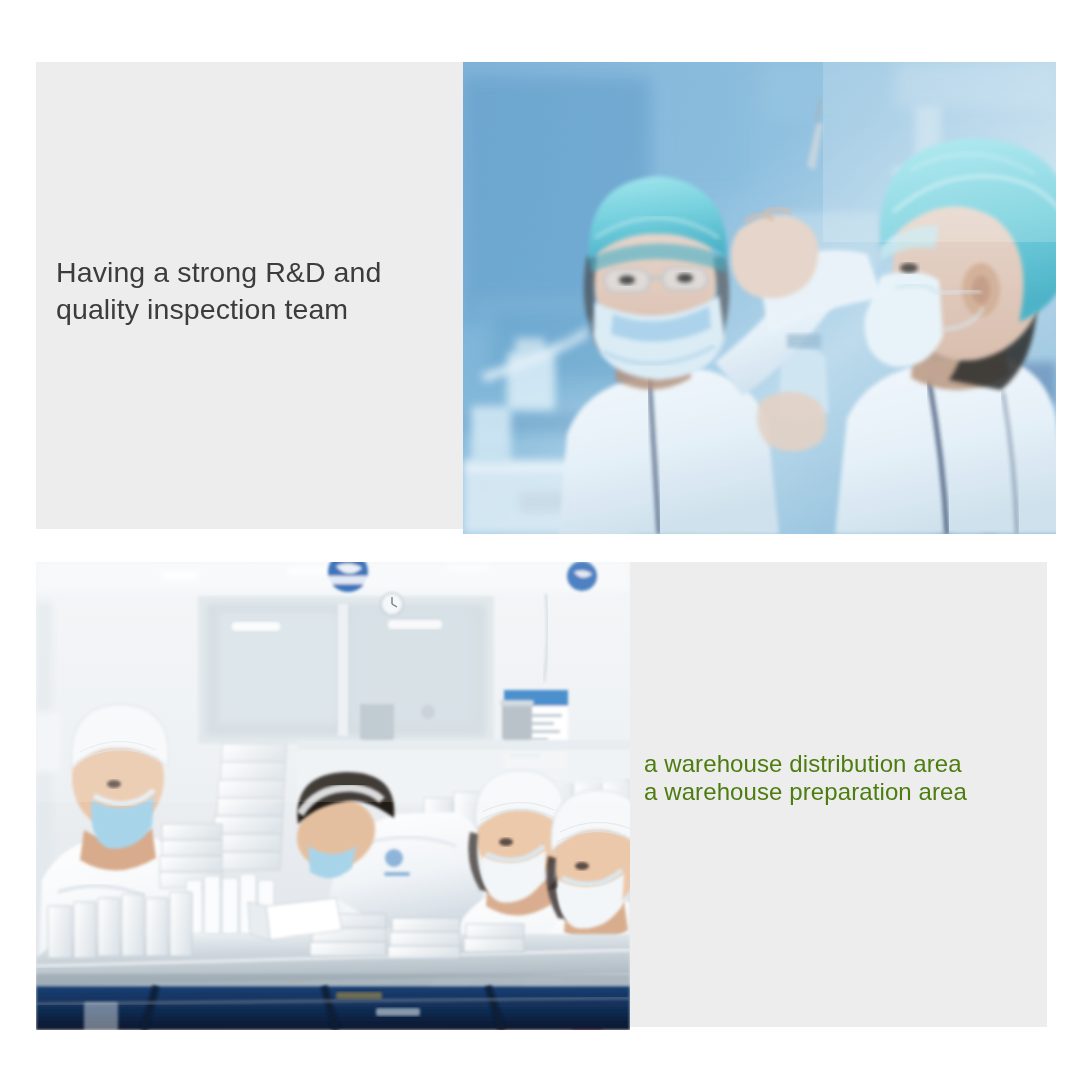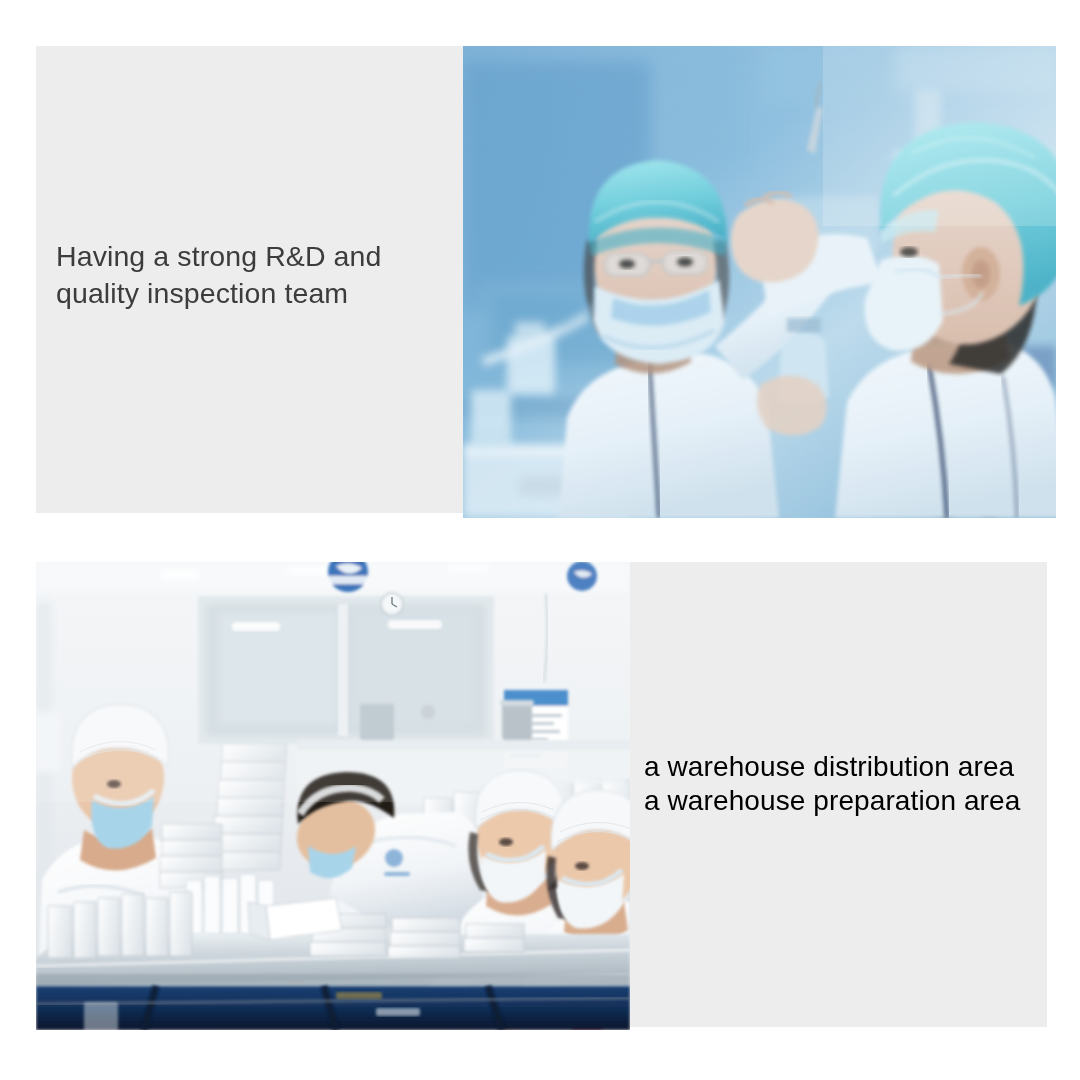--- a/index.html
+++ b/index.html
@@ -18,21 +18,21 @@
   .page {
     position: absolute;
     inset: 0;
     background: #ffffff;
   }
 
   
   .section-top {
     position: absolute;
     left: 36px;
-    top: 46px;
+    top: 62px;
     width: 1020px;
     height: 472px;
   }
   .panel-top-gray {
     position: absolute;
     left: 0;
     top: 0;
     width: 427px;
     height: 467px;
     background: #ededed;
@@ -74,23 +74,23 @@
     top: 0;
     width: 451px;
     height: 465px;
     background: #ededed;
   }
   .caption-bottom {
     position: absolute;
     left: 608px;
     top: 188px;
     width: 420px;
-    color: #000000;
-    font-size: 28px;
-    line-height: 34px;
+    color: #4d7c0f;
+    font-size: 24px;
+    line-height: 28px;
     font-weight: 400;
     letter-spacing: 0.1px;
     white-space: pre-line;
   }
   .photo-bottom {
     position: absolute;
     left: 0;
     top: 0;
     width: 594px;
     height: 468px;

